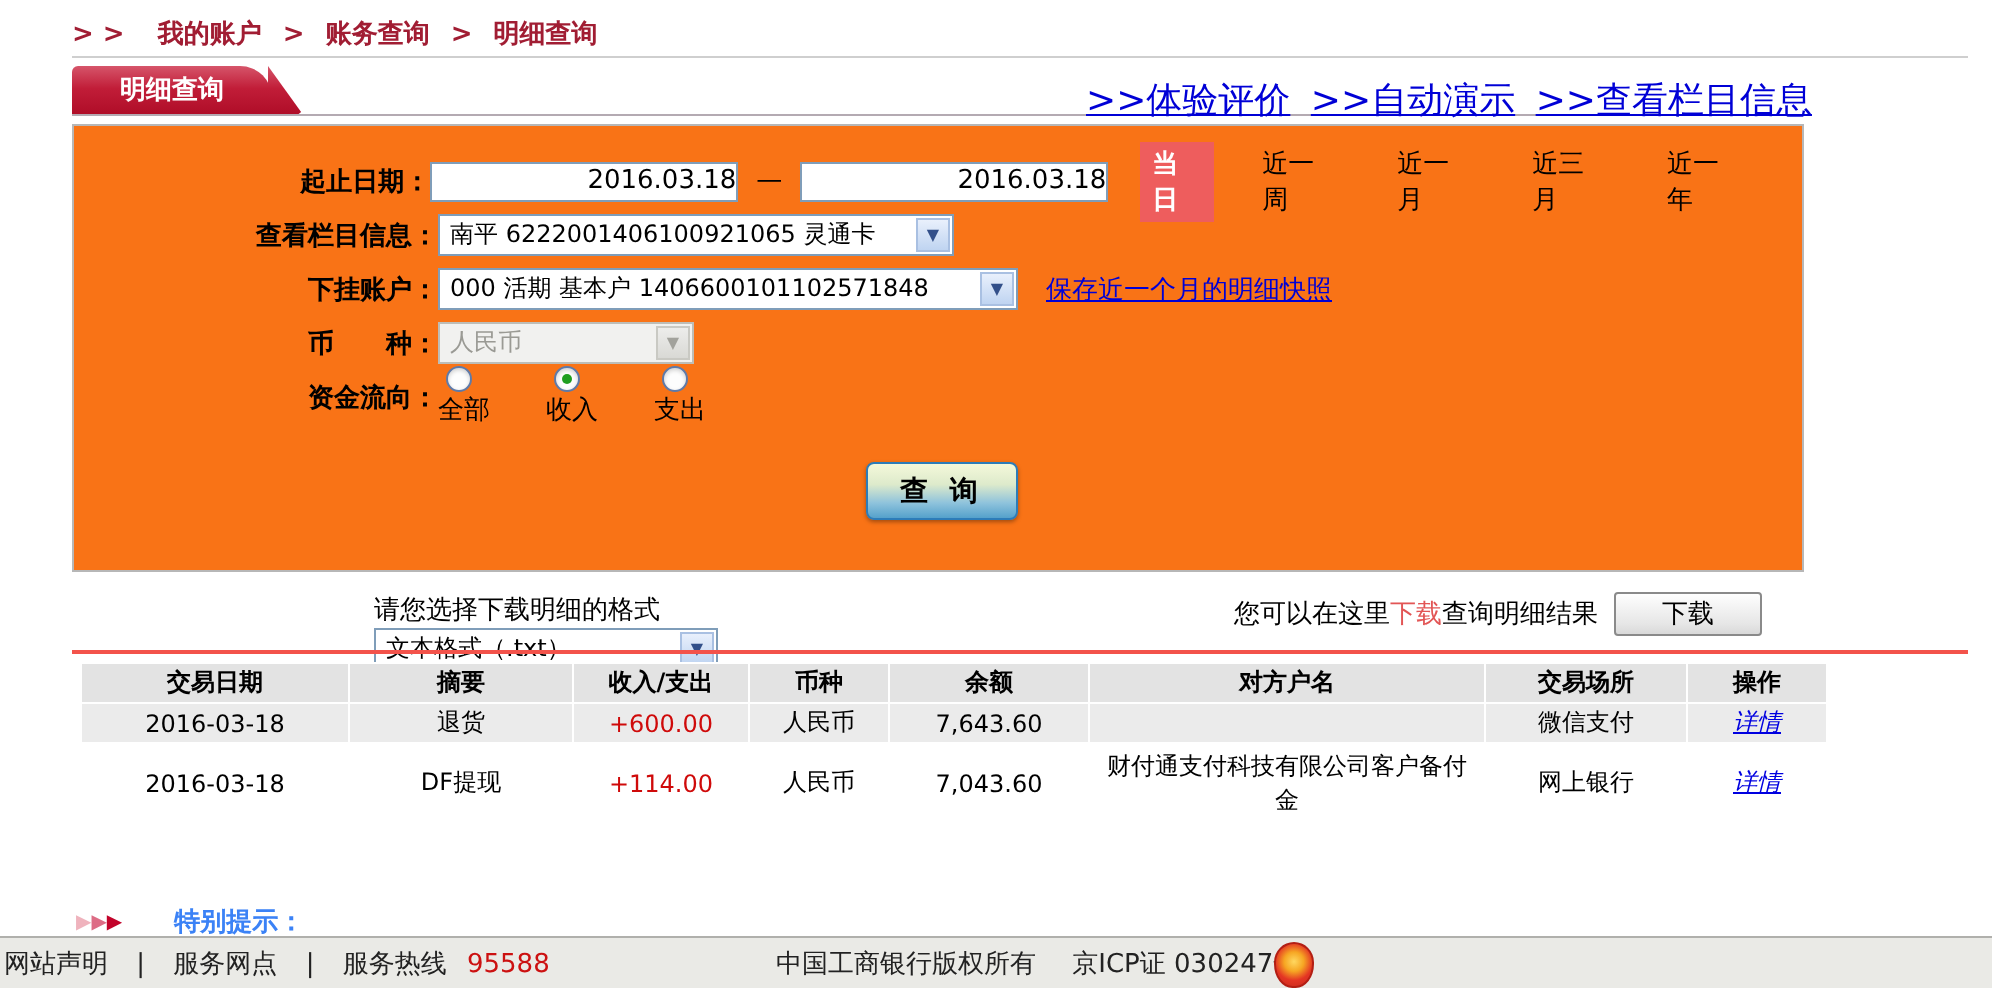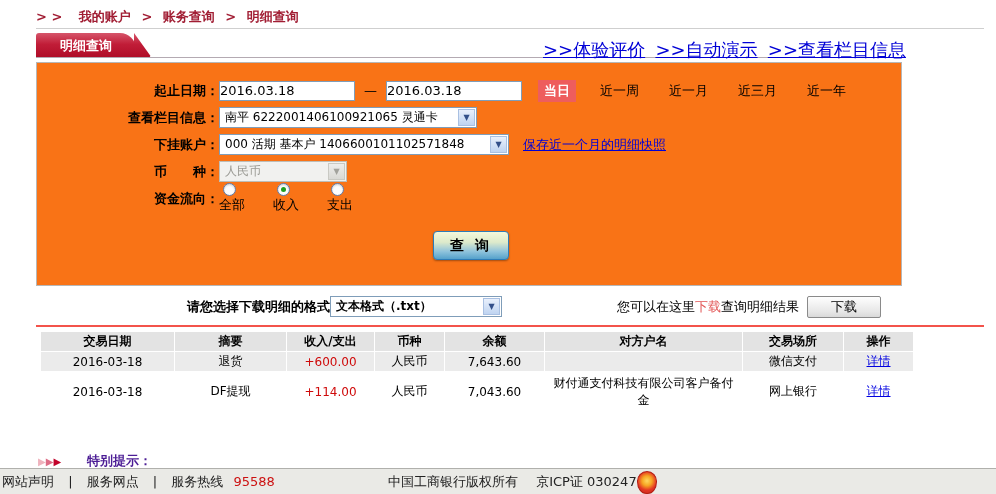--- a/index.html
+++ b/index.html
@@ -23,21 +23,21 @@
   .tabline { position:absolute; top:57px; left:36px; width:868px; height:1px; background:#b4aab2; }
 
   
   .header-links { position:absolute; top:38px; left:543px; width:363px; display:flex; justify-content:space-between; font-size:18px; }
   .header-links a { color:#0000d6; text-decoration:underline; cursor:pointer; }
 
   
   .panel { position:absolute; top:62px; left:36px; width:866px; height:224px; background:#f97316; border:1px solid #b7b7b7; padding-top:14px; }
   .form-row { display:flex; align-items:center; height:27px; font-size:13px; color:#000; }
   .form-label { width:182px; text-align:right; font-weight:bold; white-space:pre; }
-  .date-input { width:136px; height:20px; border:1px solid #7f9db9; background:#fff; text-align:left;
+  .date-input { width:154px; height:20px; border:1px solid #7f9db9; background:#fff; text-align:right;
                 font-size:13px; font-family:inherit; }
   .dash { margin:0 9px; }
   .quick { display:flex; align-items:center; margin-left:16px; }
   .quick-item { margin-right:30px; cursor:pointer; }
   .quick-item.active { background:#ee5d5d; color:#fff; padding:2px 6px; font-weight:bold; margin-right:24px; }
 
   .select { position:relative; height:21px; background:#fff; border:1px solid #7f9db9; display:flex; align-items:center; cursor:pointer; }
   .select .val { padding:0 22px 0 5px; white-space:nowrap; overflow:hidden; font-size:12px; }
   .select .arrow { position:absolute; right:1px; top:1px; bottom:1px; width:17px;
                    background:linear-gradient(180deg,#e9f0fc,#bfd4f1); border:1px solid #a9c0e2;
@@ -57,43 +57,43 @@
   .flow-option { display:flex; align-items:center; margin-right:28px; cursor:pointer;flex-direction:column; }
 
   .query-btn { position:absolute; left:396px; top:168px; width:76px; height:29px;
                border:1px solid #2d7cb8; border-radius:4px;
                background:linear-gradient(180deg,#f4f8da 0%,#ddeacb 38%,#8fc3dc 72%,#55a1cb 100%);
                font-family:inherit; font-size:14px; font-weight:bold; letter-spacing:3px;
                box-shadow:0 1px 2px rgba(0,0,0,.35); cursor:pointer; }
 
   
   .download-row { position:absolute; top:296px; left:0; width:996px; height:24px; font-size:13px; }
-  .dl-left { position:absolute; left:187px; top:0; display:flex; align-items:center; font-weight:bold; }
+  .dl-left { position:absolute; left:187px; top:0; display:flex; font-weight:normal;flex-direction:column; }
   .dl-right { position:absolute; left:617px; top:0; display:flex; align-items:center; }
   .dl-link { color:#e25555; cursor:pointer; }
   .dl-btn { margin-left:8px; width:74px; height:22px; border:1px solid #8a8a8a; border-radius:2px;
             background:linear-gradient(180deg,#fefefe,#e6e6e6 75%,#d9d9d9); font-family:inherit; font-size:13px; cursor:pointer; }
 
   .red-line { position:absolute; top:325px; left:36px; width:948px; height:2px; background:#f3534b; }
 
   
   .tx-table { position:absolute; top:331px; left:40px; width:873px; border-collapse:collapse; table-layout:fixed; font-size:12px; }
   .tx-table th { background:#e3e3e3; font-weight:bold; height:20px; border:1px solid #fff; text-align:center; padding:1px 2px; }
   .tx-table td { border:1px solid #fff; text-align:center; padding:1px 3px; }
   .tx-table tr.odd td { background:#ebebeb; height:20px; }
   .tx-table tr.even td { background:#ffffff; height:40px; }
   .amount { color:#cf0a0a; }
-  .detail-link { color:#0000e0; text-decoration:underline; cursor:pointer; }
+  .detail-link { color:#0000e0; text-decoration:underline; cursor:pointer;font-style:italic; }
 
   
   .notice { position:absolute; top:452px; left:38px; display:flex; align-items:center; font-size:13px; font-weight:bold; }
   .notice .a1 { color:#efb3bd; font-size:10px; }
   .notice .a2 { color:#dd6c85; font-size:10px; }
   .notice .a3 { color:#c2032a; font-size:10px; }
-  .notice-label { margin-left:26px; color:#4c1d95; }
+  .notice-label { margin-left:26px; color:#3b82f6; }
 
   
   .footer { position:absolute; top:468px; left:0; width:996px; height:26px; background:#eaeae6; border-top:1px solid #b0b0ac; font-size:13px; color:#222; }
   .footer-left { position:absolute; left:2px; top:4px; }
   .footer-left a { color:#222; text-decoration:none; cursor:pointer; }
   .footer-left .fsep { margin:0 10px; }
   .hotline-num { color:#cc1111; margin-left:6px; }
   .footer-center { position:absolute; left:388px; top:4px; }
   .footer-center .icp { margin-left:14px; }
   .badge { position:absolute; left:637px; top:2px; width:20px; height:23px;

